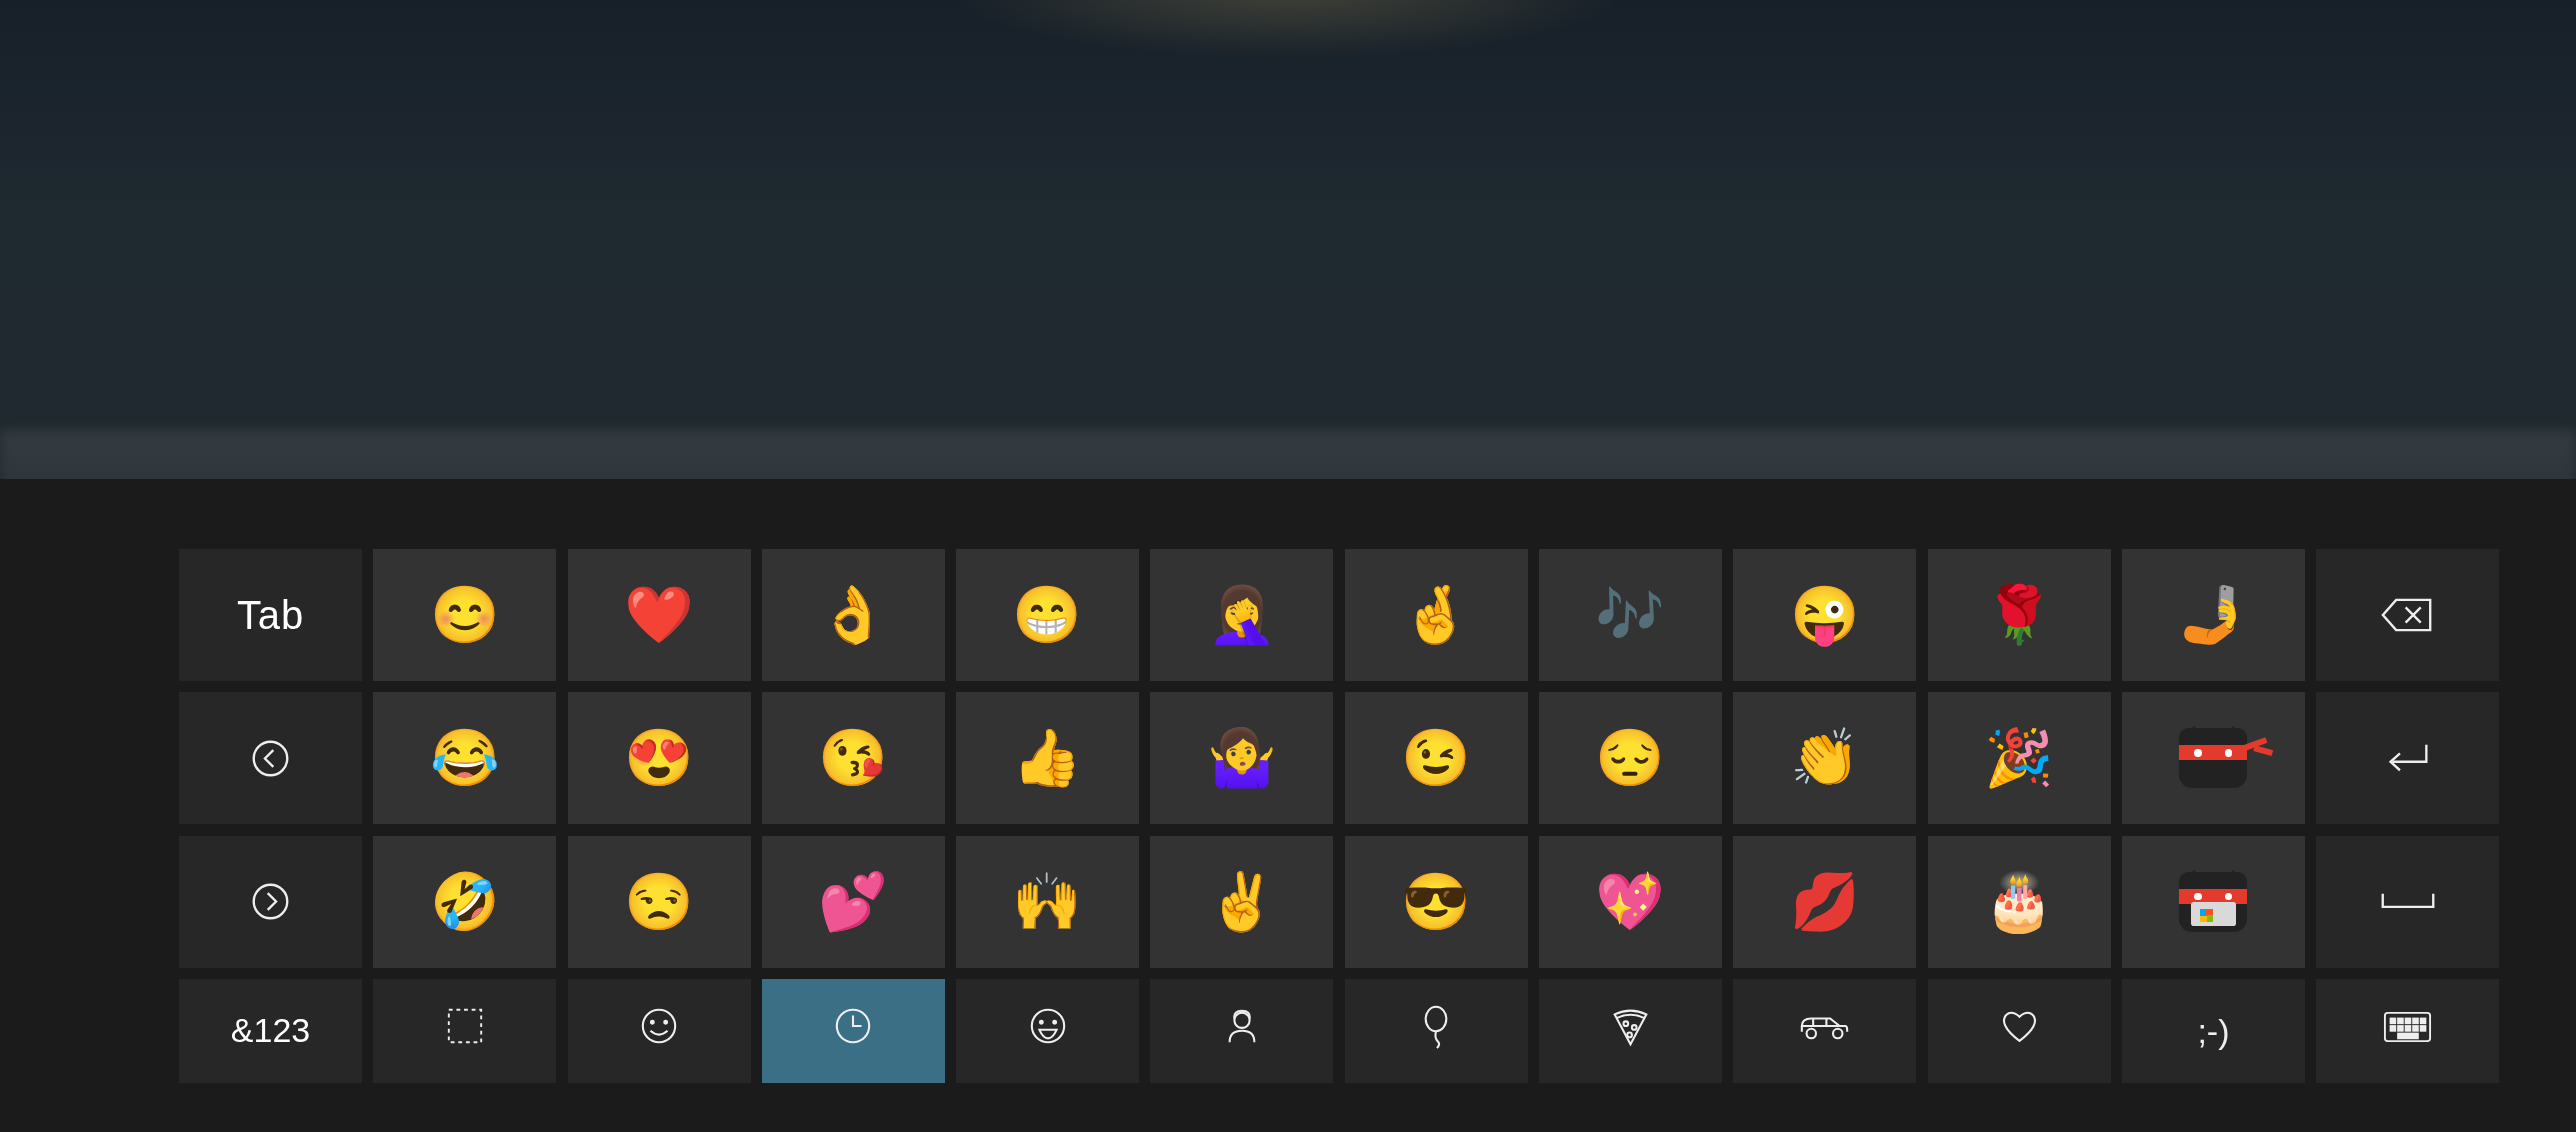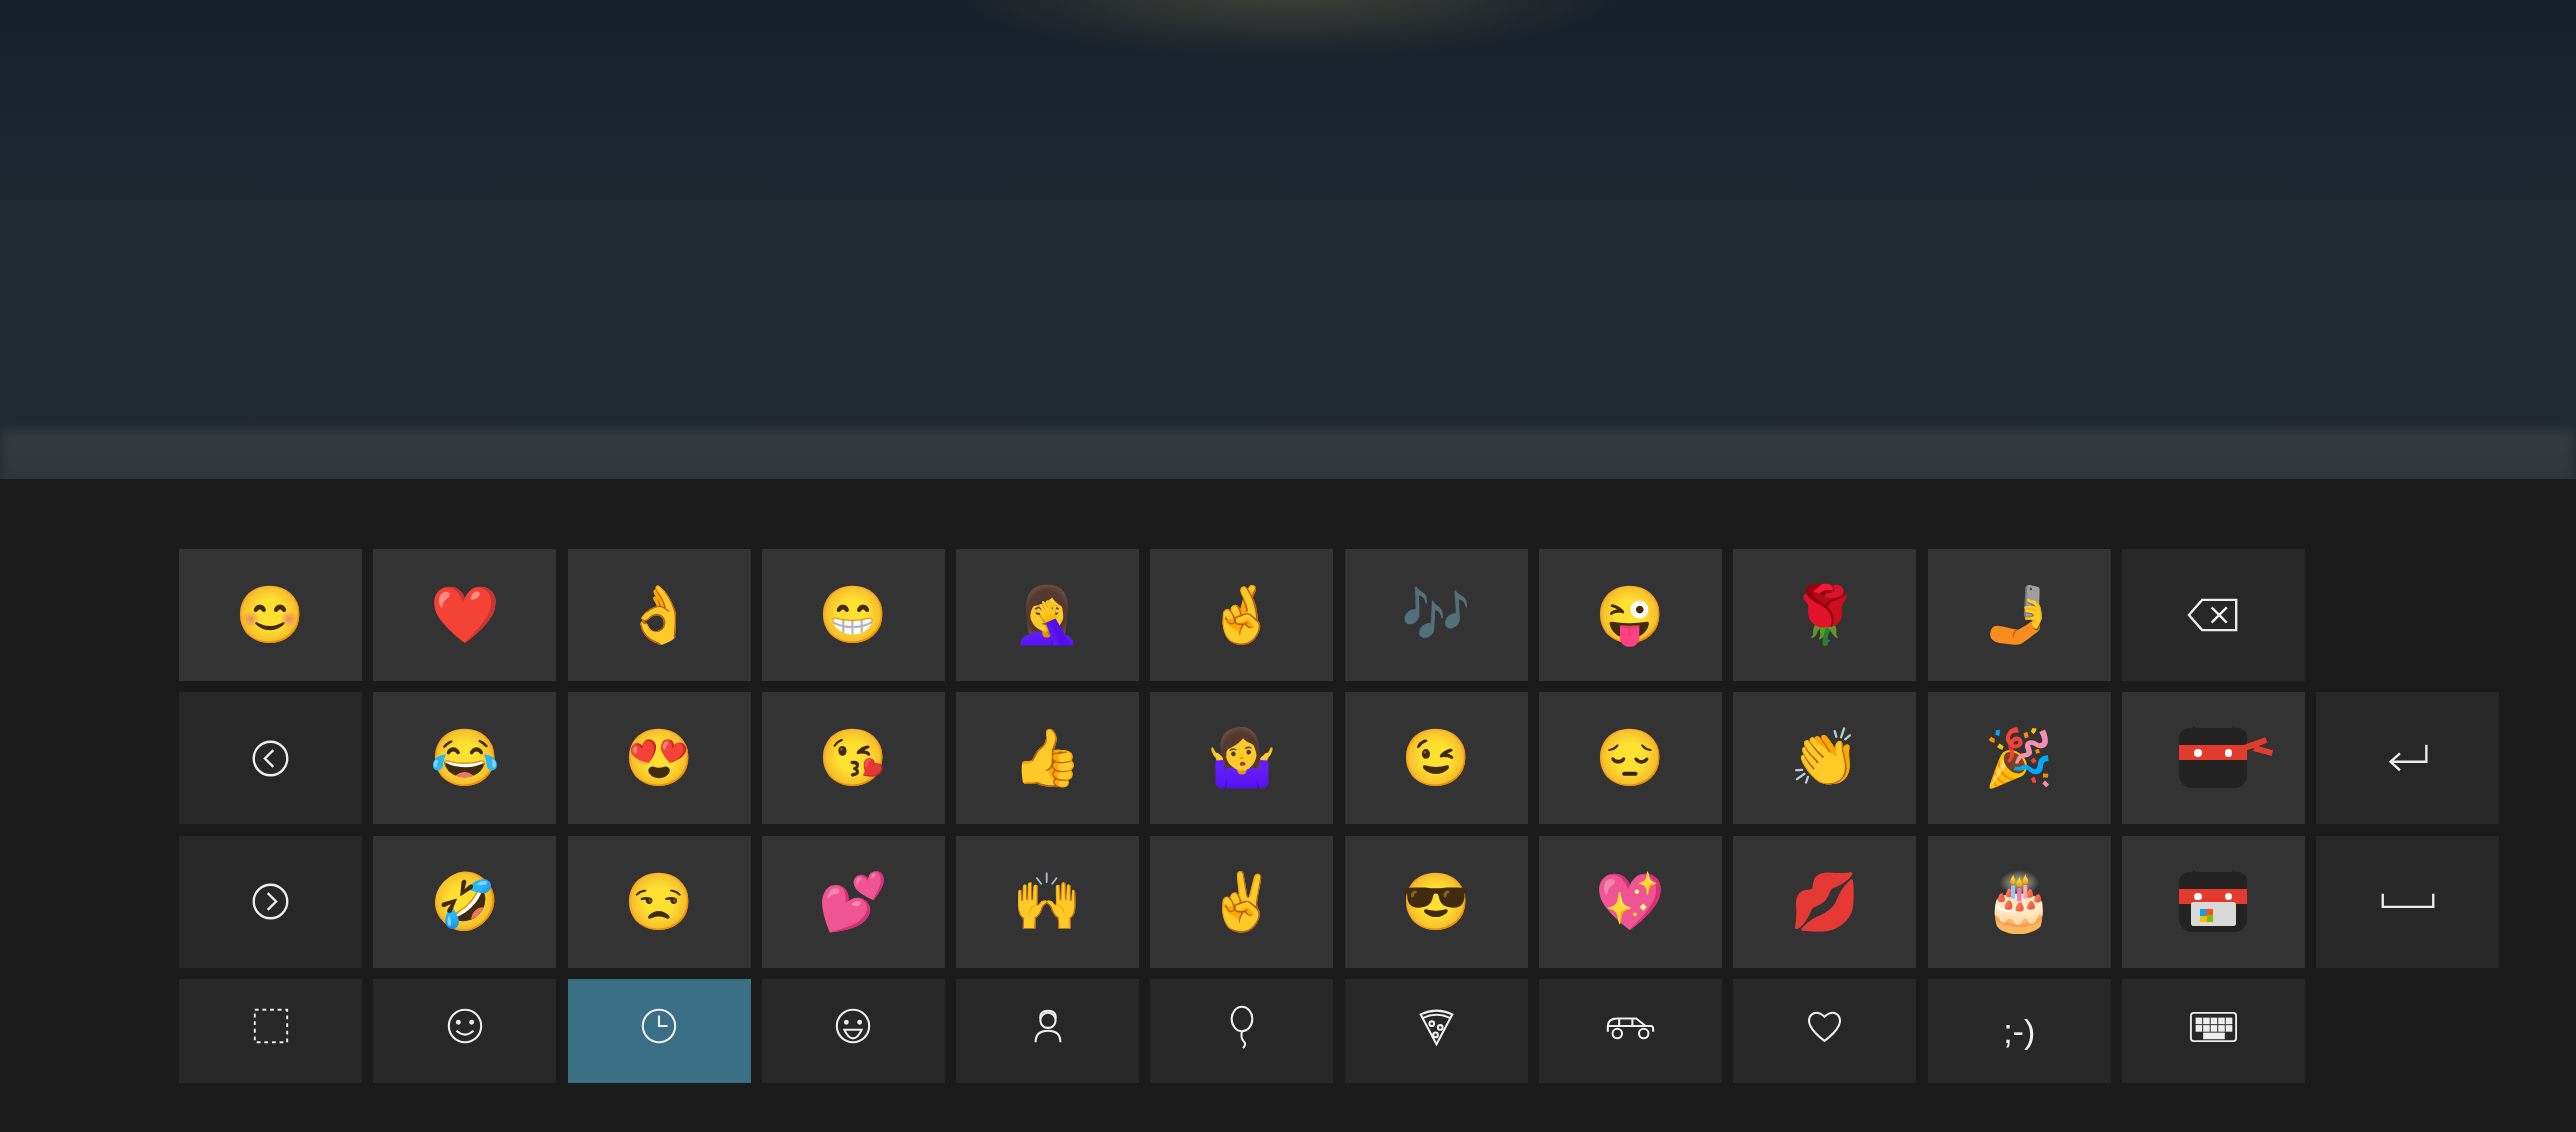--- a/index.html
+++ b/index.html
@@ -105,20 +105,23 @@
     <div class="topbar-btn" title="Close">
       <svg width="28" height="28" viewBox="0 0 30 30" fill="none" stroke-width="2.5">
           <path d="M3 3 L27 27 M27 3 L3 27"></path>
         </svg>
     </div>
   </div>
 
   <div class="kb-grid">
 
     <div class="kb-row">
+      <div class="key func tab">
+          <span>Tab</span>
+        </div>
       <div class="key">
           <span class="glyph">😊</span>
         </div>
       <div class="key">
           <span class="glyph">❤️</span>
         </div>
       <div class="key">
           <span class="glyph">👌</span>
         </div>
       <div class="key">
@@ -243,20 +246,23 @@
           </div>
       </div>
       <div class="key func" title="Space">
         <svg width="58" height="22.6" viewBox="0 0 62 24" fill="none" stroke-width="2.5">
             <path d="M4 4 V18 H58 V4"></path>
           </svg>
       </div>
     </div>
 
     <div class="kb-row" id="category-row">
+      <div class="key func bottom" style="font-size:34px;font-weight:300">
+          <span>&amp;123</span>
+        </div>
 
     <div class="key func bottom" title="Kaomoji">
           <span><svg width="40" height="40" viewBox="0 0 42 42" fill="none" stroke="#888" stroke-width="2" stroke-dasharray="4 4">
               <rect x="4" y="4" width="34" height="34"></rect>
             </svg></span>
         </div>
         <div class="key func bottom" title="Smileys &amp; People">
           <span><svg width="40" height="40" viewBox="0 0 42 42" fill="none" stroke="#eee" stroke-width="2.2">
               <circle cx="21" cy="21" r="17"></circle>
               <circle cx="14" cy="17" r="1.5" fill="#eee"></circle>

